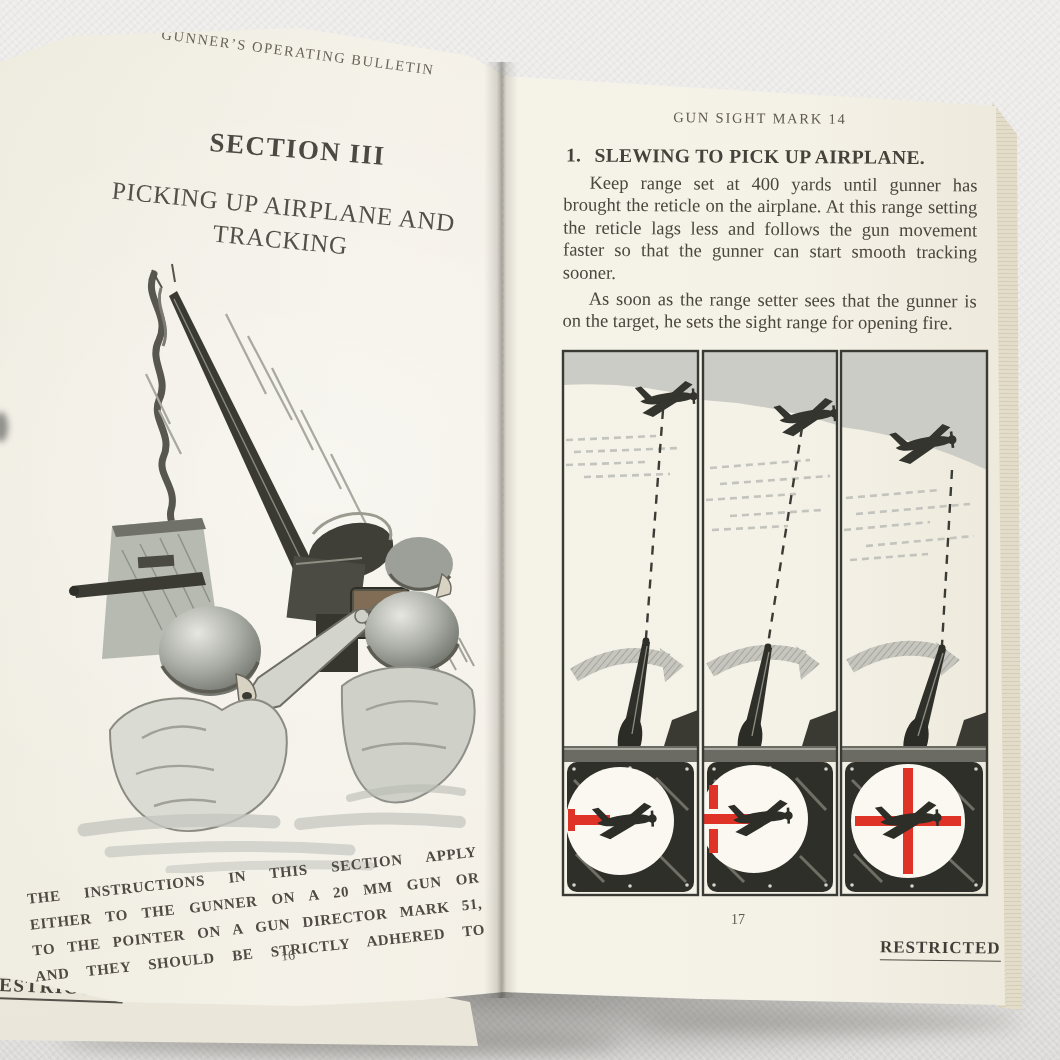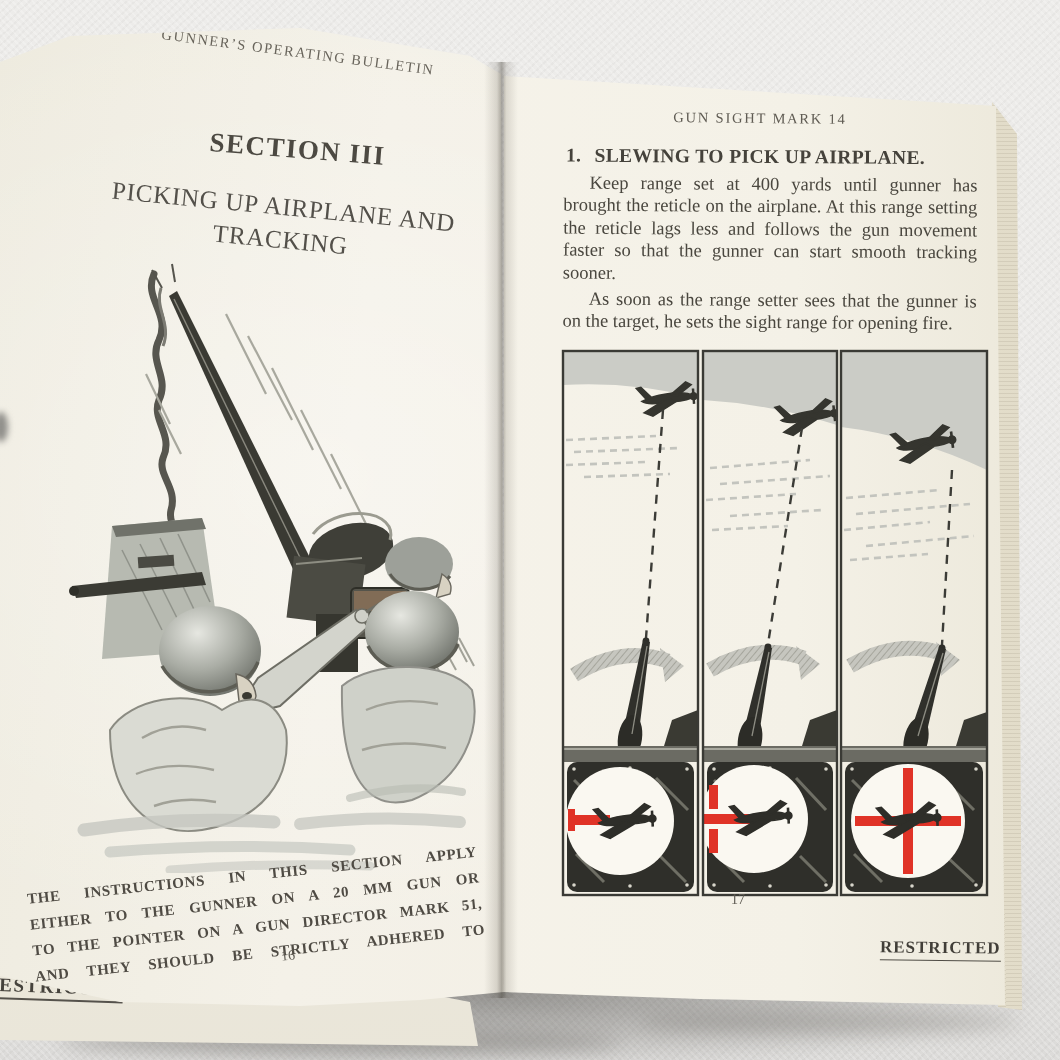--- a/index.html
+++ b/index.html
@@ -98,21 +98,21 @@
     position:absolute;left:566px;top:146px;width:420px;
     font-size:19.5px;font-weight:bold;letter-spacing:.4px;color:#45423b;transform:rotate(.4deg);
   }
   .rp-heading .num{margin-right:13px;}
   .rp-body{
     position:absolute;left:563px;top:173px;width:414px;
     font-size:18.5px;line-height:22.4px;color:#4a473f;transform:rotate(.4deg);
   }
   .rp-body p{margin:0 0 4px 0;text-align:justify;text-indent:26px;}
   .rp-pagenum{
-    position:absolute;left:718px;top:892px;width:40px;text-align:center;
+    position:absolute;left:718px;top:912px;width:40px;text-align:center;
     font-size:14px;color:#5c5951;
   }
   .rp-stamp{
     position:absolute;left:880px;top:938px;
     font-size:17px;font-weight:bold;letter-spacing:1px;color:#413e38;
     border-bottom:1.5px solid #504d46;padding-bottom:2px;transform:rotate(.6deg);
   }
   .figure-right{position:absolute;left:560px;top:348px;}
   .figure-left{position:absolute;left:50px;top:258px;}
 </style>

